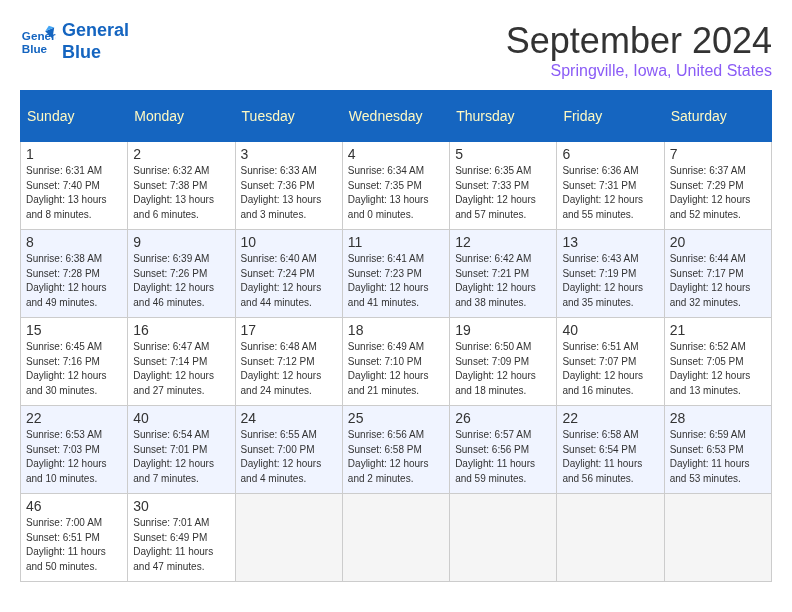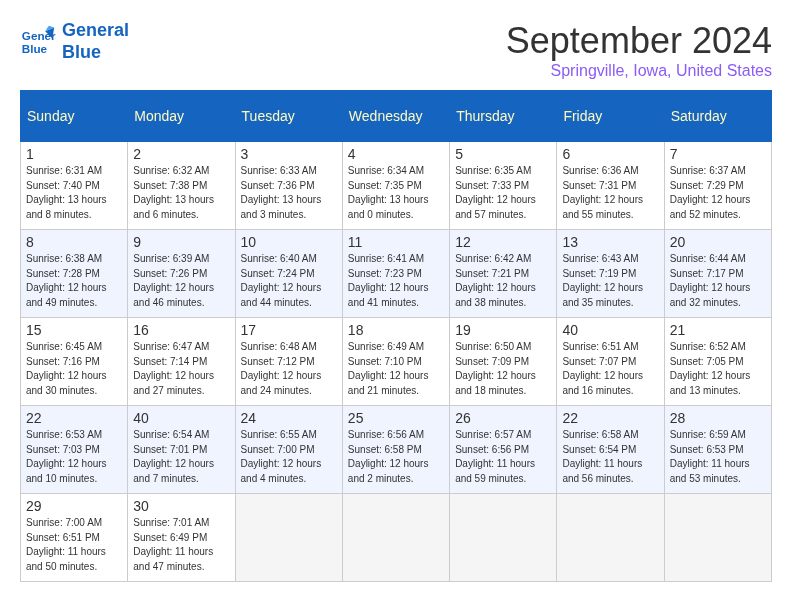--- a/index.html
+++ b/index.html
@@ -244,21 +244,21 @@
           <span class="day-num">22</span>
           <div class="day-info">Sunrise: 6:58 AM<br>Sunset: 6:54 PM<br>Daylight: 11 hours and 56 minutes.</div>
         </td>
         <td>
           <span class="day-num">28</span>
           <div class="day-info">Sunrise: 6:59 AM<br>Sunset: 6:53 PM<br>Daylight: 11 hours and 53 minutes.</div>
         </td>
       </tr>
       <tr>
         <td>
-          <span class="day-num">29</span>
+          <span class="day-num">46</span>
           <div class="day-info">Sunrise: 7:00 AM<br>Sunset: 6:51 PM<br>Daylight: 11 hours and 50 minutes.</div>
         </td>
         <td>
           <span class="day-num">30</span>
           <div class="day-info">Sunrise: 7:01 AM<br>Sunset: 6:49 PM<br>Daylight: 11 hours and 47 minutes.</div>
         </td>
         <td class="empty"></td>
         <td class="empty"></td>
         <td class="empty"></td>
         <td class="empty"></td>

